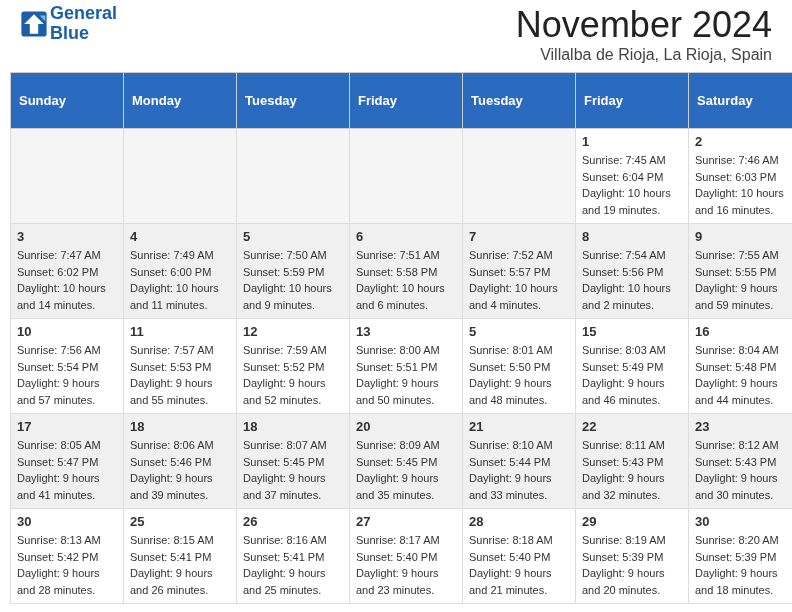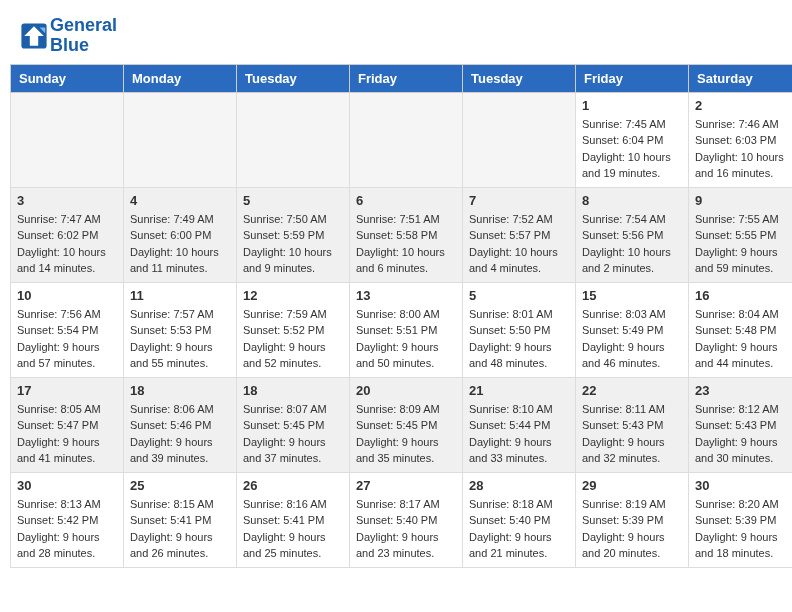--- a/index.html
+++ b/index.html
@@ -1,25 +1,25 @@
 <!DOCTYPE html>
 <html><head>
   <meta charset="utf-8">
   <style>
     * { box-sizing: border-box; margin: 0; padding: 0; }
     body { font-family: Arial, sans-serif; background: #fff; width: 792px; min-height: 612px; }
-    .header { padding: 16px 20px 8px 20px; display: flex; align-items: flex-start; justify-content: space-between; }
+    .header { padding: 4px 20px 8px 20px; display: flex; align-items: flex-start; justify-content: space-between; }
     .logo { display: flex; align-items: center; }
     .logo-text { font-size: 18px; font-weight: bold; color: #1a5fa8; line-height: 1.1; }
     .logo-icon { width: 28px; height: 28px; margin-right: 2px; }
     .title-block { text-align: right; }
     .month-title { font-size: 36px; font-weight: 300; color: #222; }
     .location { font-size: 16px; color: #444; }
     .calendar { width: 100%; border-collapse: collapse; margin: 0 10px; }
-    .calendar th { background: #2a6bbf; color: #fff; text-align: left; padding: 6px 8px; font-size: 13px; border: 1px solid #ccc; }
+    .calendar th { background: #2a6bbf; color: #fff; text-align: left; padding: 20px 8px; font-size: 13px; border: 1px solid #ccc; }
     .calendar td { vertical-align: top; padding: 5px 6px; border: 1px solid #ddd; font-size: 11px; color: #333; width: 14.28%; background: #fff; min-height: 80px; }
     .calendar td.empty { background: #f5f5f5; }
     .day-num { font-weight: bold; font-size: 13px; margin-bottom: 3px; }
     .day-info { line-height: 1.5; }
     .alt-row td { background: #f0f0f0; }
     table { width: 770px; margin: 0 11px; }
   </style>
 </head>
 <body>
 
@@ -29,20 +29,22 @@
       <rect x="2" y="2" width="36" height="36" rx="4" fill="#1a5fa8"></rect>
       <polygon points="20,6 34,20 26,20 26,34 14,34 14,20 6,20" fill="white"></polygon>
       <polygon points="28,8 36,16 36,8" fill="#7ab8f5"></polygon>
     </svg>
     <div class="logo-text">
       <div>General</div>
       <div>Blue</div>
     </div>
   </div>
   <div class="title-block">
+    <div class="month-title">November 2024</div>
+    <div class="location">Villalba de Rioja, La Rioja, Spain</div>
   </div>
 </div>
 
 <table class="calendar">
   <thead>
     <tr id="weekday-row">
         <th>Sunday</th>
         <th>Monday</th>
         <th>Tuesday</th>
         <th>Friday</th>

